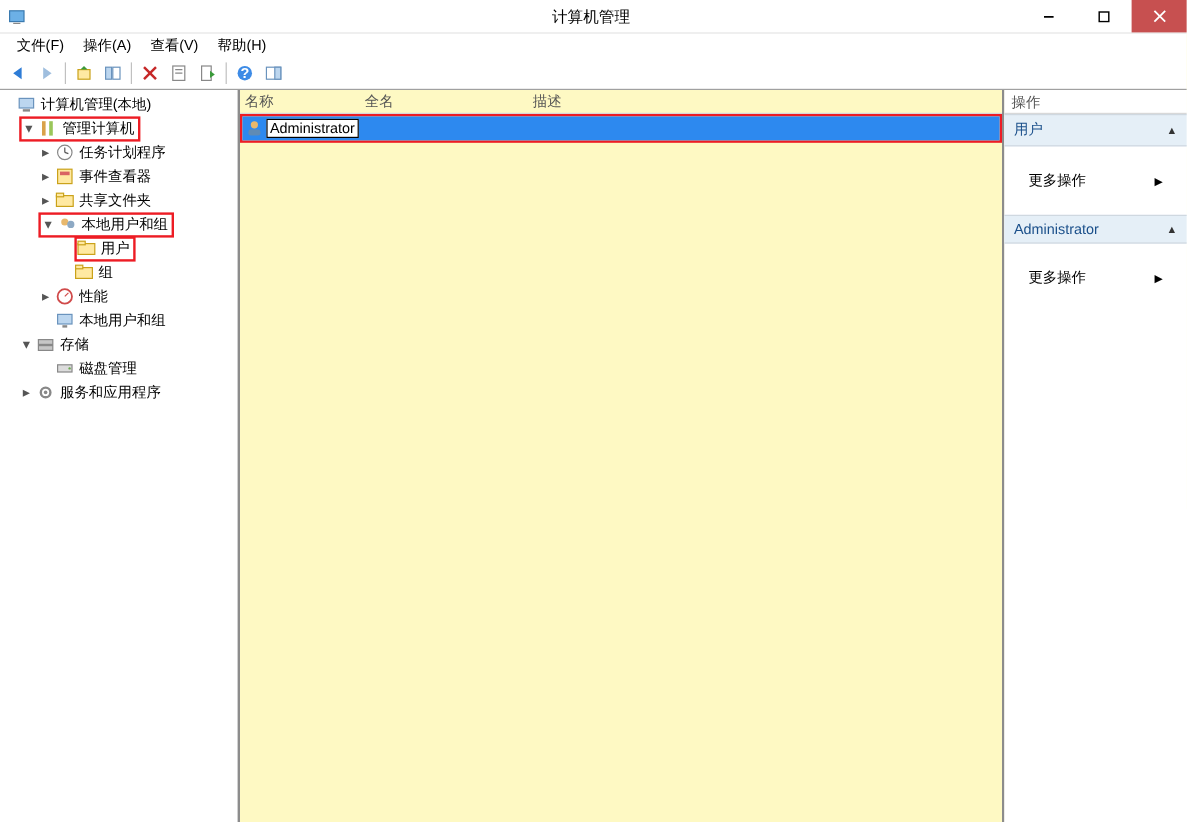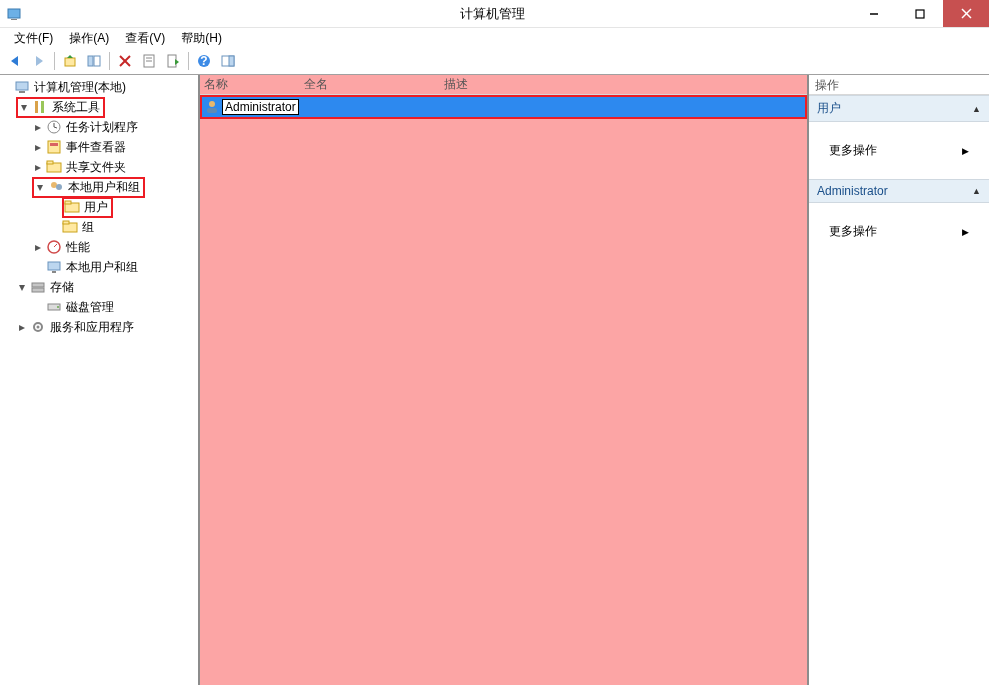--- a/index.html
+++ b/index.html
@@ -20,22 +20,22 @@
   .menu-item { padding:2px 8px; cursor:pointer; color:#000;}
 
   
   .toolbar { height:26px; display:flex; align-items:center; padding:2px 4px; gap:2px;}
   .tool-btn { width:22px; height:22px; border:1px solid transparent; display:flex; align-items:center; justify-content:center; cursor:pointer; border-radius:2px;}
   .tool-sep { width:1px; height:18px; background:#c0c0c0; margin:0 2px;}
 
   
   .content { display:flex; height:calc(685px - 28px - 20px - 26px); border-top:1px solid #a0a0a0;}
   .tree-pane { width:200px; border-right:2px solid #8c8c8c; overflow:auto; padding:2px 0; background:#fff;}
-  .list-pane { flex:1; border-right:2px solid #8c8c8c; background:#fca5a5; display:flex; flex-direction:column;}
-  .actions-pane { width:180px; background:#fff; display:flex; flex-direction:column;}
+  .list-pane { flex:1; border-right:2px solid #8c8c8c; background:#fef9c3; display:flex; flex-direction:column;}
+  .actions-pane { width:152px; background:#fff; display:flex; flex-direction:column;}
 
   
   .tree-node { display:flex; align-items:center; height:20px; white-space:nowrap; cursor:pointer; padding-right:4px;}
   .tree-indent { display:inline-block; width:16px; height:20px; flex-shrink:0;}
   .tree-toggle { width:12px; height:12px; display:inline-flex; align-items:center; justify-content:center; flex-shrink:0; margin-right:2px; color:#555;}
   .tree-icon { width:16px; height:16px; margin-right:3px; flex-shrink:0; display:inline-flex; align-items:center; justify-content:center;}
   .tree-label { padding:0 1px;}
   .red-box { border:2px solid #ed1c24;}
 
   
@@ -178,21 +178,21 @@
     <div class="tree-node">
       <span class="tree-indent"></span>
       <span class="red-box" style="display:flex;align-items:center;padding-right:2px;">
         <span class="tree-toggle">▾</span>
         <span class="tree-icon">
             <svg width="16" height="16">
               <rect x="3" y="2" width="3" height="12" fill="#d9a24a"></rect>
               <rect x="9" y="2" width="3" height="12" fill="#9ac65a"></rect>
             </svg>
           </span>
-        <span class="tree-label">系统工具</span>
+        <span class="tree-label">管理计算机</span>
       </span>
     </div>
 
     <div class="tree-node">
       <span class="tree-indent"></span>
         <span class="tree-indent"></span>
       <span class="tree-toggle">▸</span>
       <span class="tree-icon">
           <svg width="16" height="16">
             <circle cx="8" cy="8" r="6" fill="#fff" stroke="#888"></circle>

